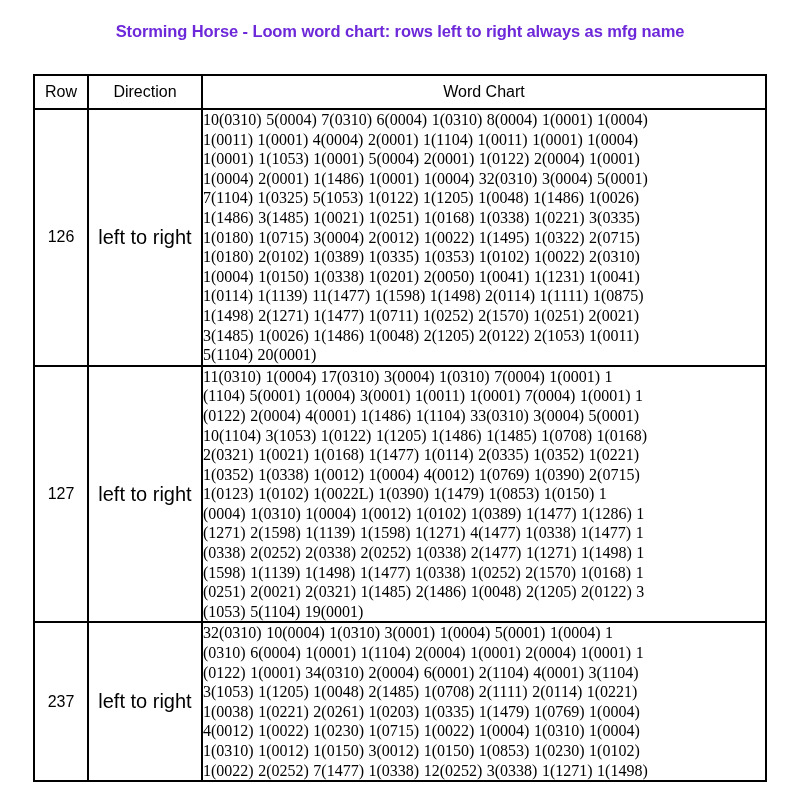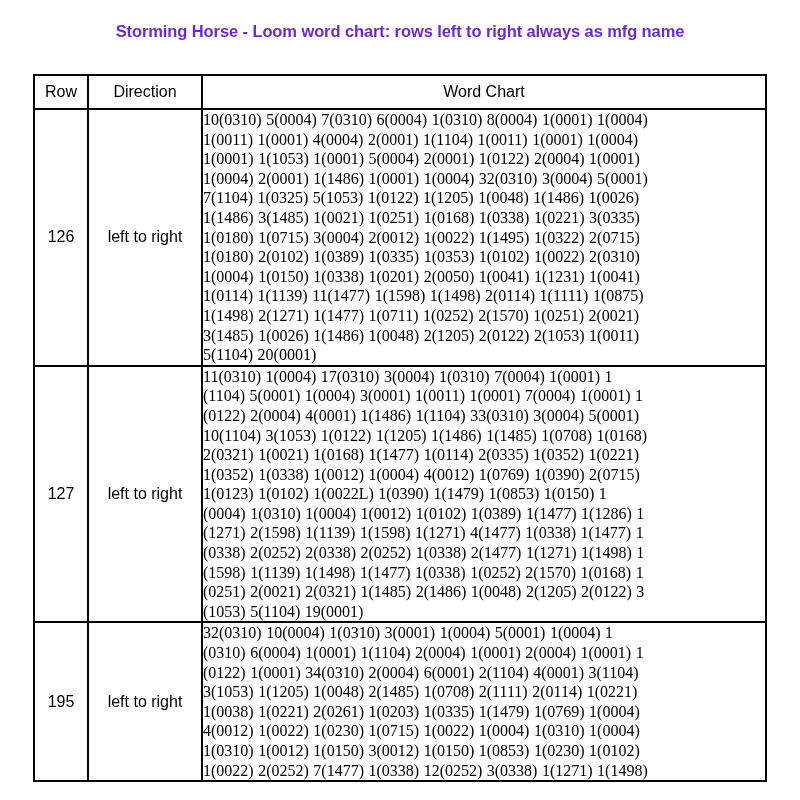--- a/index.html
+++ b/index.html
@@ -67,21 +67,21 @@
   td.cell-row {
     font-family: "Liberation Sans", sans-serif;
     font-size: 16px;
     text-align: center;
     vertical-align: middle;
     white-space: nowrap;
     margin-left: 36px;
   }
   td.cell-dir {
     font-family: "Liberation Sans", sans-serif;
-    font-size: 16px;
+    font-size: 20px;
     text-align: center;
     vertical-align: middle;
     white-space: nowrap;
   }
   td.cell-chart {
     font-family: "Liberation Serif", serif;
     font-size: 16px;
     line-height: 19.6px;
     text-align: left;
     vertical-align: top;
@@ -147,21 +147,21 @@
 (0004) 1(0310) 1(0004) 1(0012) 1(0102) 1(0389) 1(1477) 1(1286) 1
 (1271) 2(1598) 1(1139) 1(1598) 1(1271) 4(1477) 1(0338) 1(1477) 1
 (0338) 2(0252) 2(0338) 2(0252) 1(0338) 2(1477) 1(1271) 1(1498) 1
 (1598) 1(1139) 1(1498) 1(1477) 1(0338) 1(0252) 2(1570) 1(0168) 1
 (0251) 2(0021) 2(0321) 1(1485) 2(1486) 1(0048) 2(1205) 2(0122) 3
 (1053) 5(1104) 19(0001)</span>
             </td>
         </tr>
 
         <tr>
-          <td class="cell-row">195</td>
+          <td class="cell-row">237</td>
           <td class="cell-dir">left to right</td>
           <td class="cell-chart">
               <span class="chart-text">32(0310) 10(0004) 1(0310) 3(0001) 1(0004) 5(0001) 1(0004) 1
 (0310) 6(0004) 1(0001) 1(1104) 2(0004) 1(0001) 2(0004) 1(0001) 1
 (0122) 1(0001) 34(0310) 2(0004) 6(0001) 2(1104) 4(0001) 3(1104)
 3(1053) 1(1205) 1(0048) 2(1485) 1(0708) 2(1111) 2(0114) 1(0221)
 1(0038) 1(0221) 2(0261) 1(0203) 1(0335) 1(1479) 1(0769) 1(0004)
 4(0012) 1(0022) 1(0230) 1(0715) 1(0022) 1(0004) 1(0310) 1(0004)
 1(0310) 1(0012) 1(0150) 3(0012) 1(0150) 1(0853) 1(0230) 1(0102)
 1(0022) 2(0252) 7(1477) 1(0338) 12(0252) 3(0338) 1(1271) 1(1498)</span>

